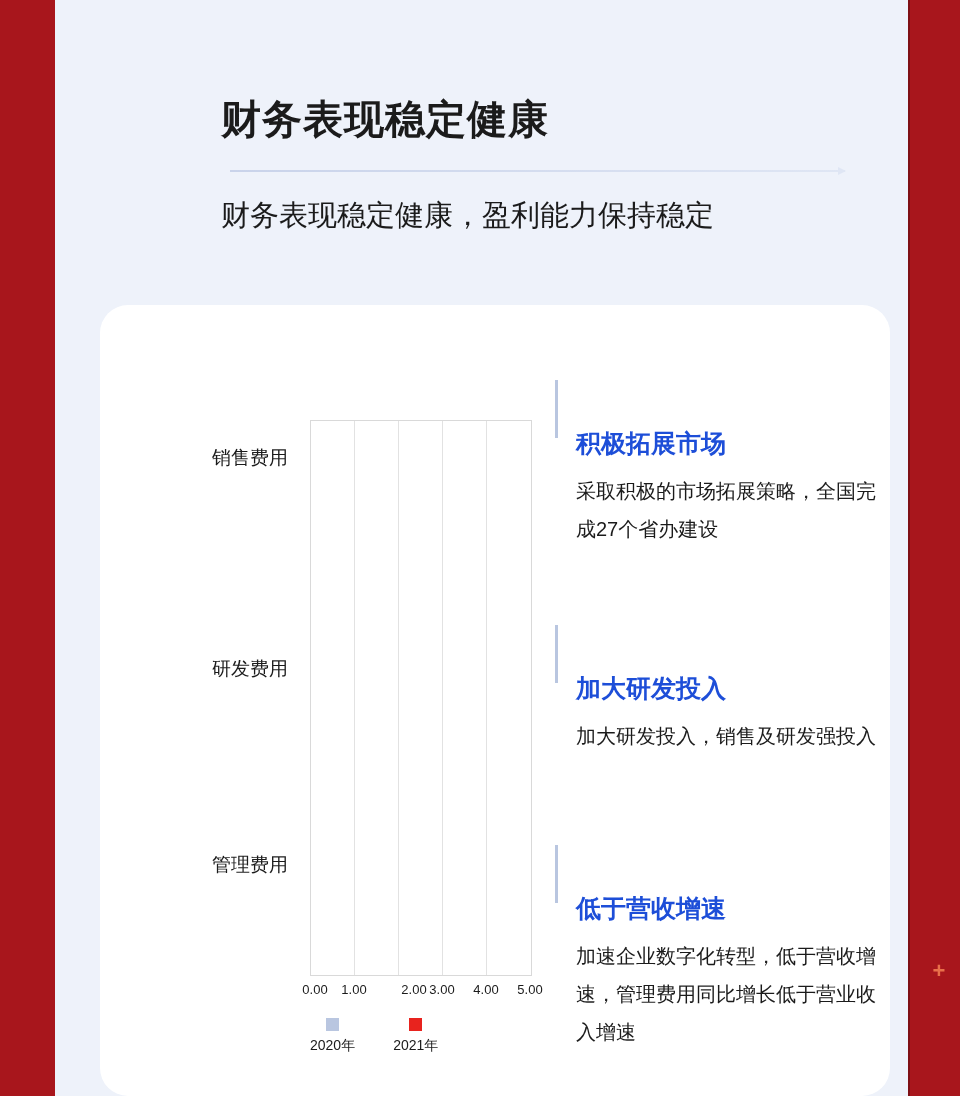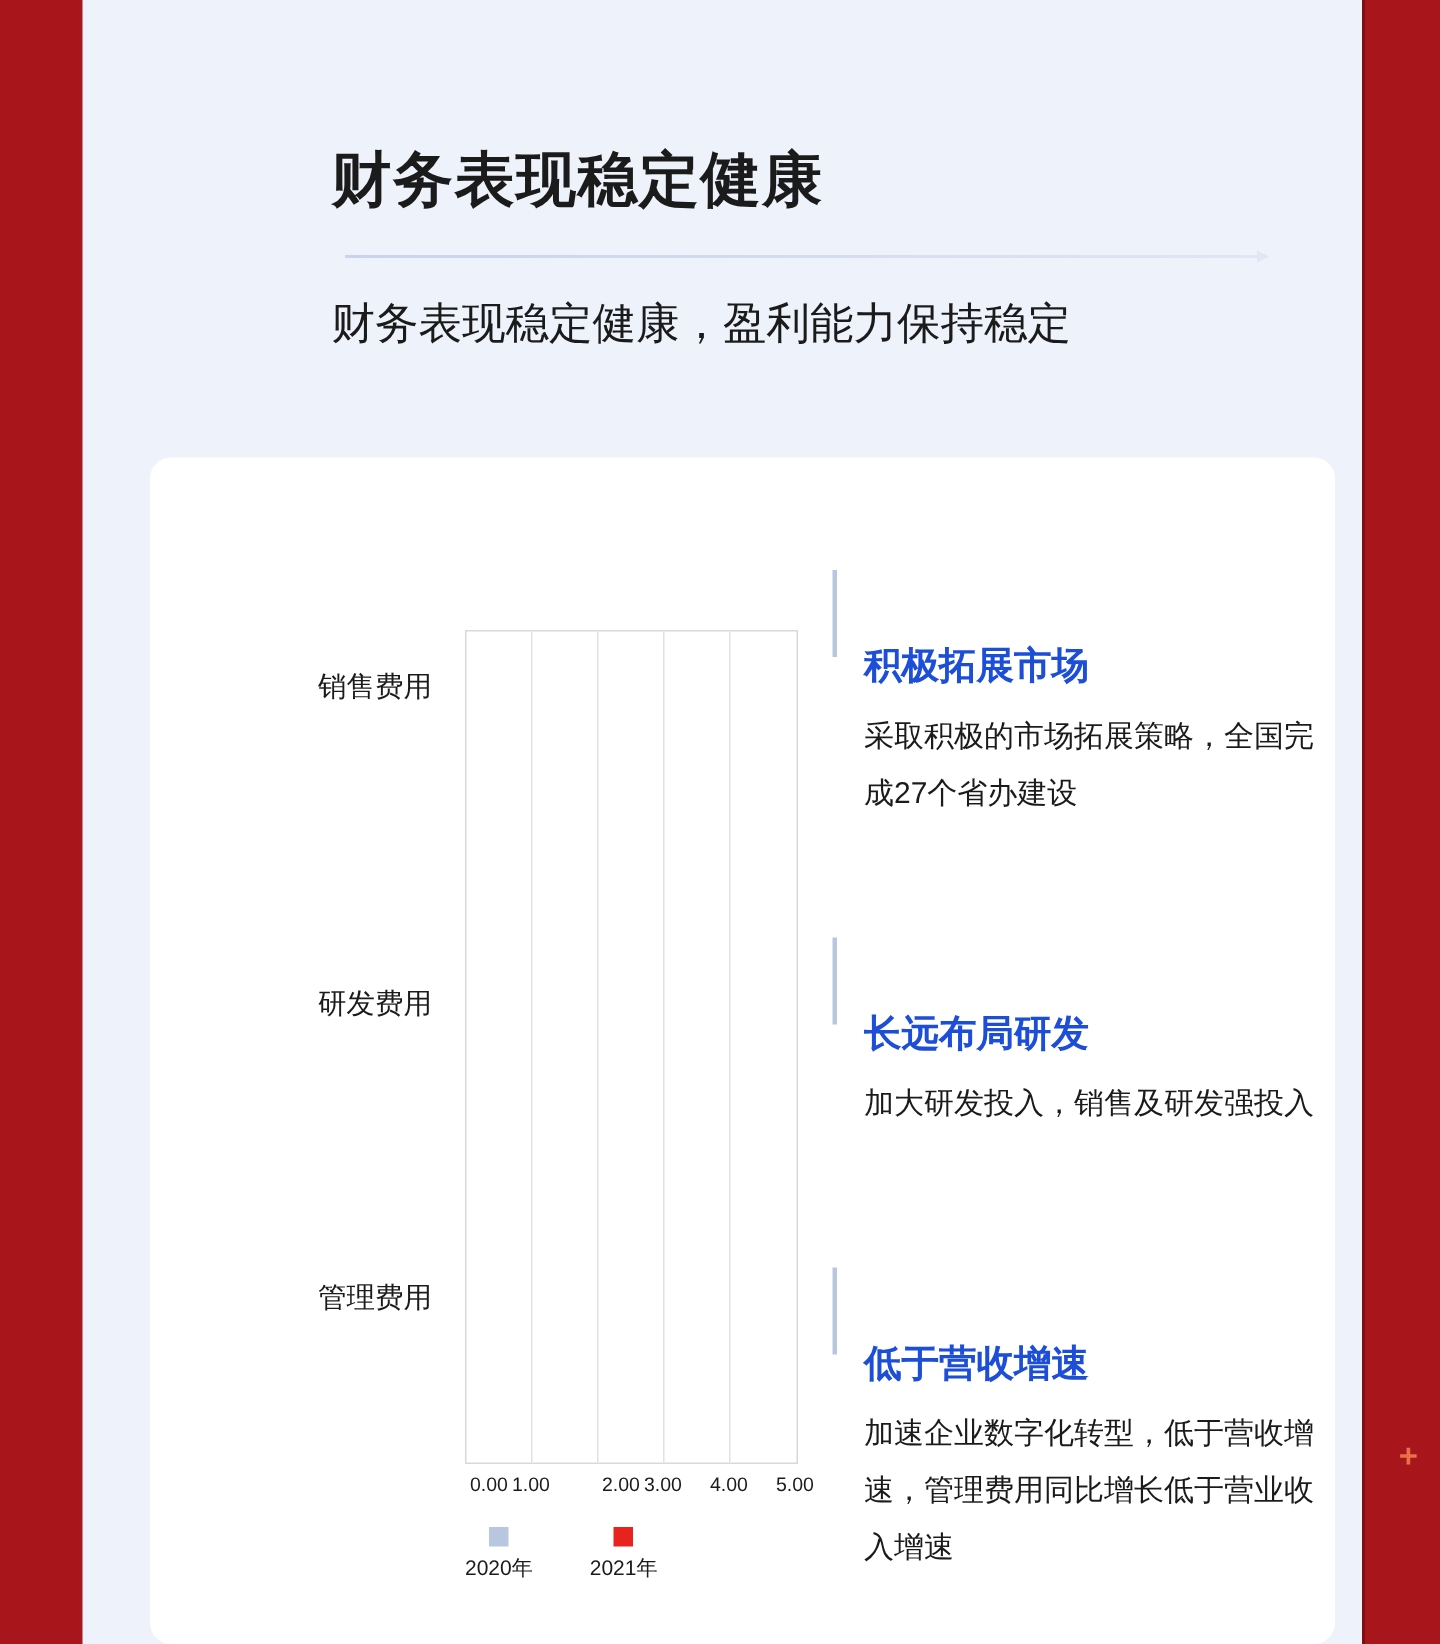--- a/index.html
+++ b/index.html
@@ -102,21 +102,21 @@
   }
 
   
   .card {
     position: absolute;
     left: 45px;
     top: 305px;
     width: 790px;
     height: 791px;
     background: #ffffff;
-    border-radius: 14px;
+    border-radius: 28px;
   }
 
   
   .chart {
     position: absolute;
     left: 70px;
     top: 55px;
     width: 420px;
     height: 680px;
   }
@@ -266,21 +266,21 @@
 
         <div class="bar" style="left:0;top:24px;width:0;background:#b9c6e0;"></div>
         <div class="bar" style="left:0;top:50px;width:0;background:#e8231e;"></div>
         <div class="bar" style="left:0;top:236px;width:0;background:#b9c6e0;"></div>
         <div class="bar" style="left:0;top:262px;width:0;background:#e8231e;"></div>
         <div class="bar" style="left:0;top:432px;width:0;background:#b9c6e0;"></div>
         <div class="bar" style="left:0;top:458px;width:0;background:#e8231e;"></div>
       </div>
 
       <div class="x-axis">
-        <div class="xtick" style="left:16px">0.00</div>
+        <div class="xtick" style="left:5px">0.00</div>
         <div class="xtick" style="left:44px">1.00</div>
         <div class="xtick" style="left:104px">2.00</div>
         <div class="xtick" style="left:132px">3.00</div>
         <div class="xtick" style="left:176px">4.00</div>
         <div class="xtick" style="left:220px">5.00</div>
       </div>
 
       <div class="legend">
         <div class="legend-item">
           <span class="swatch" style="background:#b9c6e0"></span>
@@ -295,21 +295,21 @@
     </div>
 
     <div class="notes">
       <div class="note" style="top:20px">
         <div class="note-bar"></div>
         <div class="note-title">积极拓展市场</div>
         <div class="note-body">采取积极的市场拓展策略，全国完成27个省办建设</div>
       </div>
       <div class="note" style="top:265px">
         <div class="note-bar"></div>
-        <div class="note-title">长远布局研发</div>
+        <div class="note-title">加大研发投入</div>
         <div class="note-body">加大研发投入，销售及研发强投入</div>
       </div>
       <div class="note" style="top:485px">
         <div class="note-bar"></div>
         <div class="note-title">低于营收增速</div>
         <div class="note-body">加速企业数字化转型，低于营收增速，管理费用同比增长低于营业收入增速</div>
       </div>
     </div>
 
   </div>

